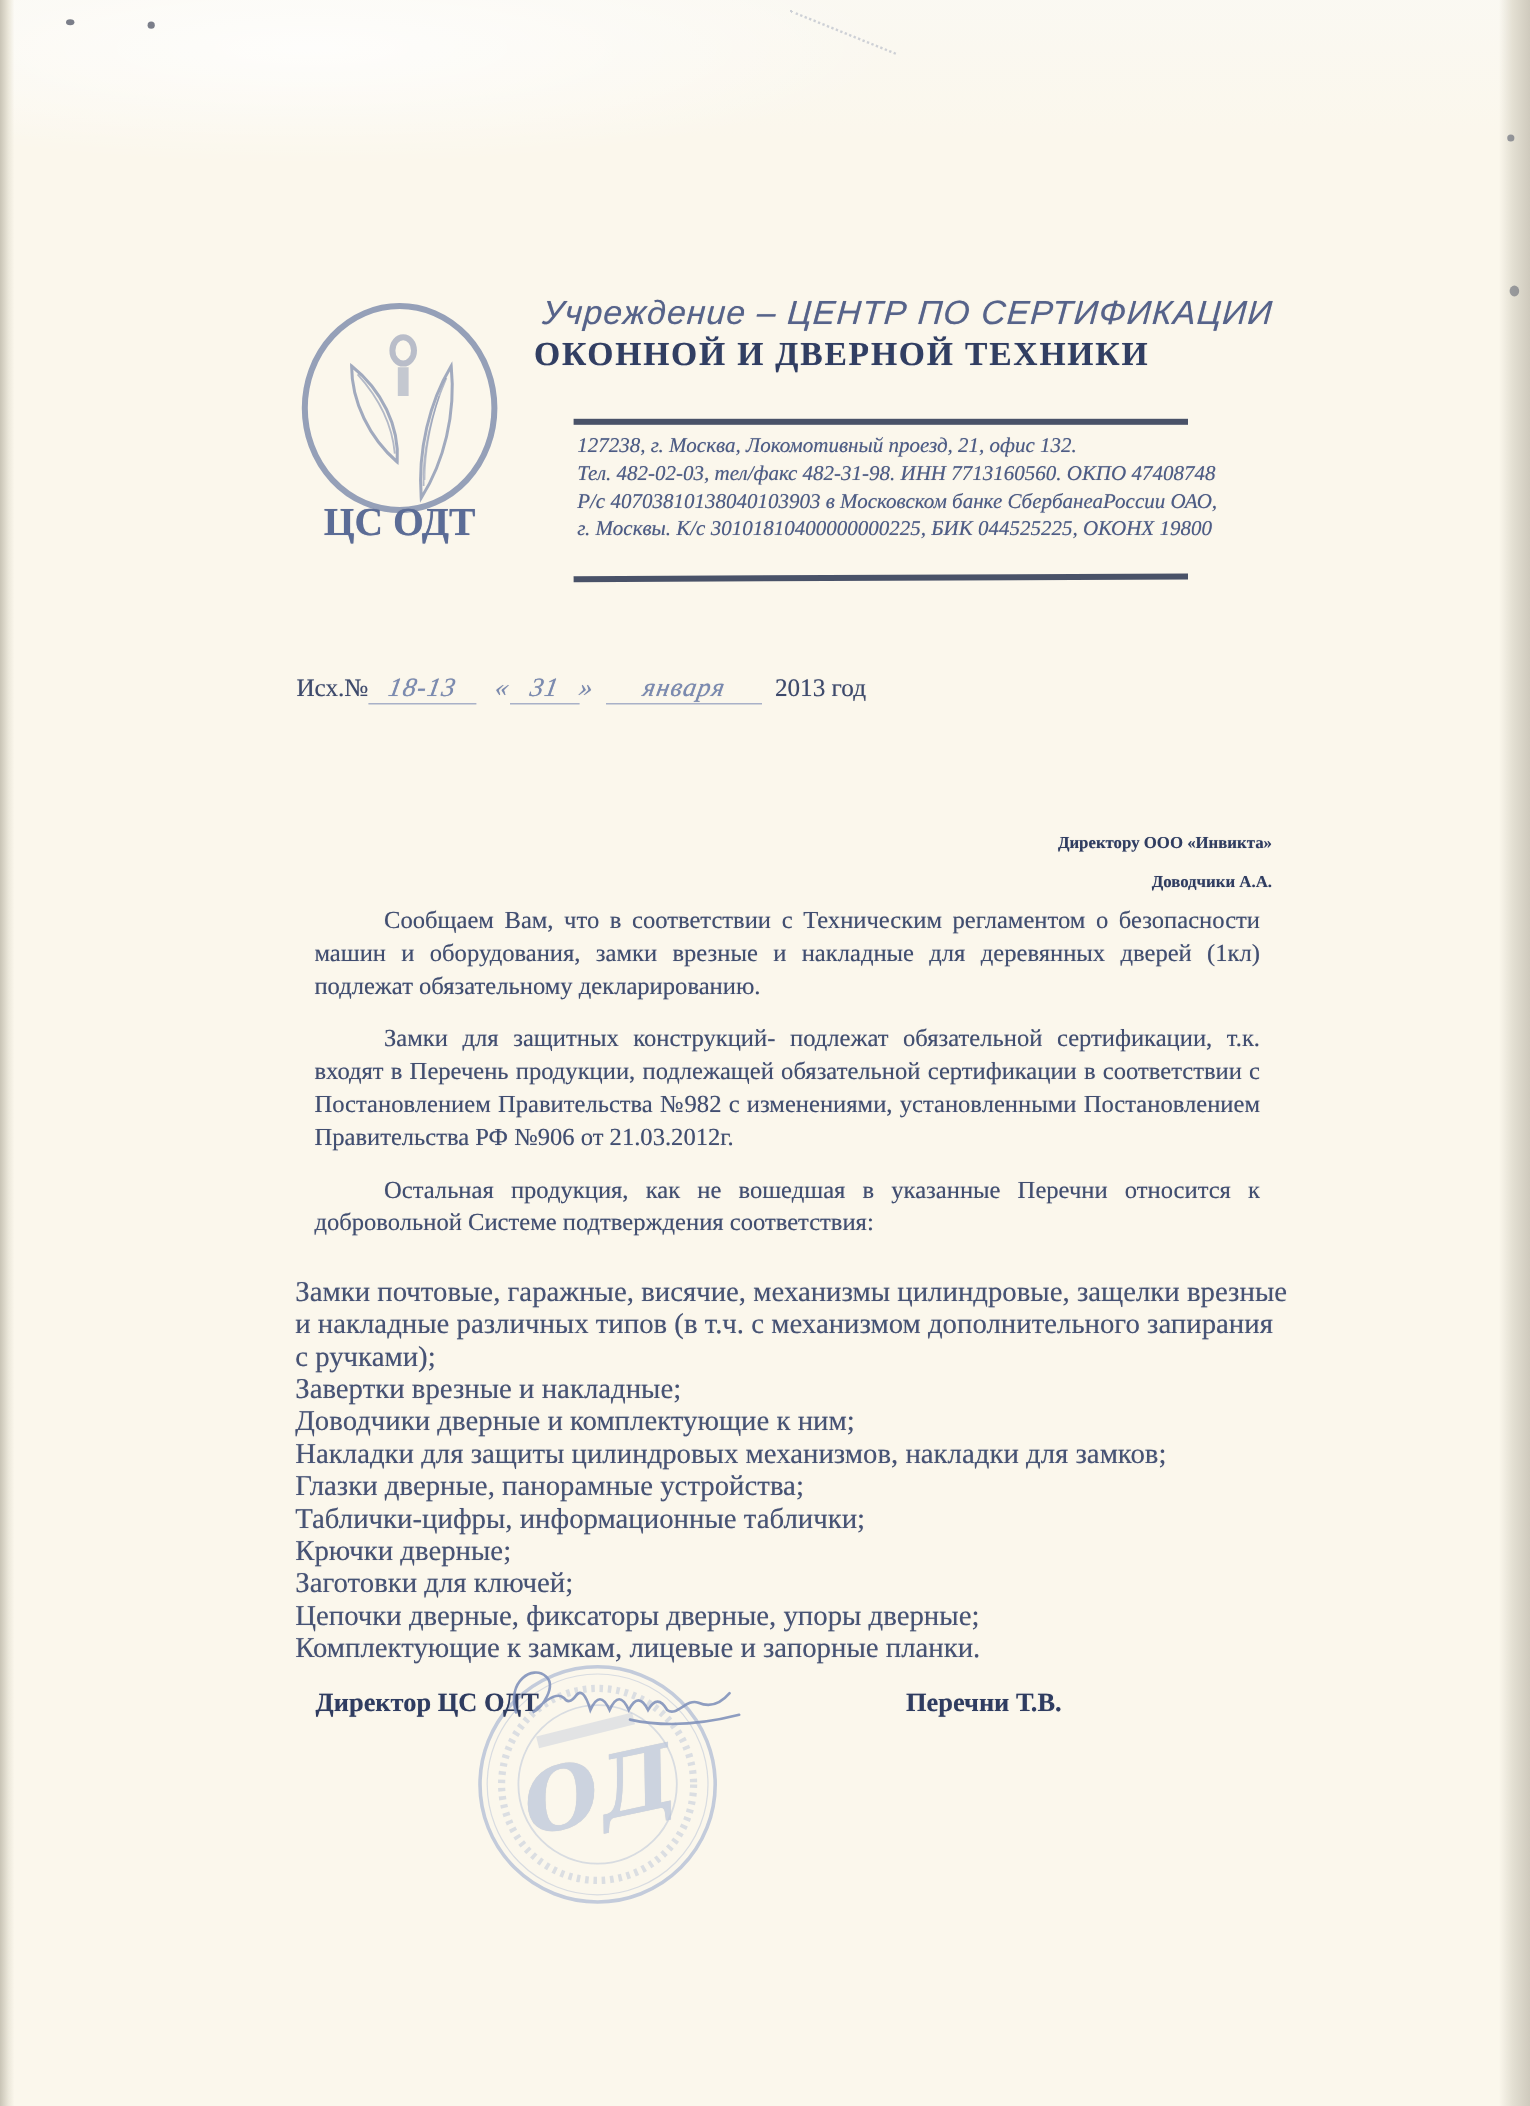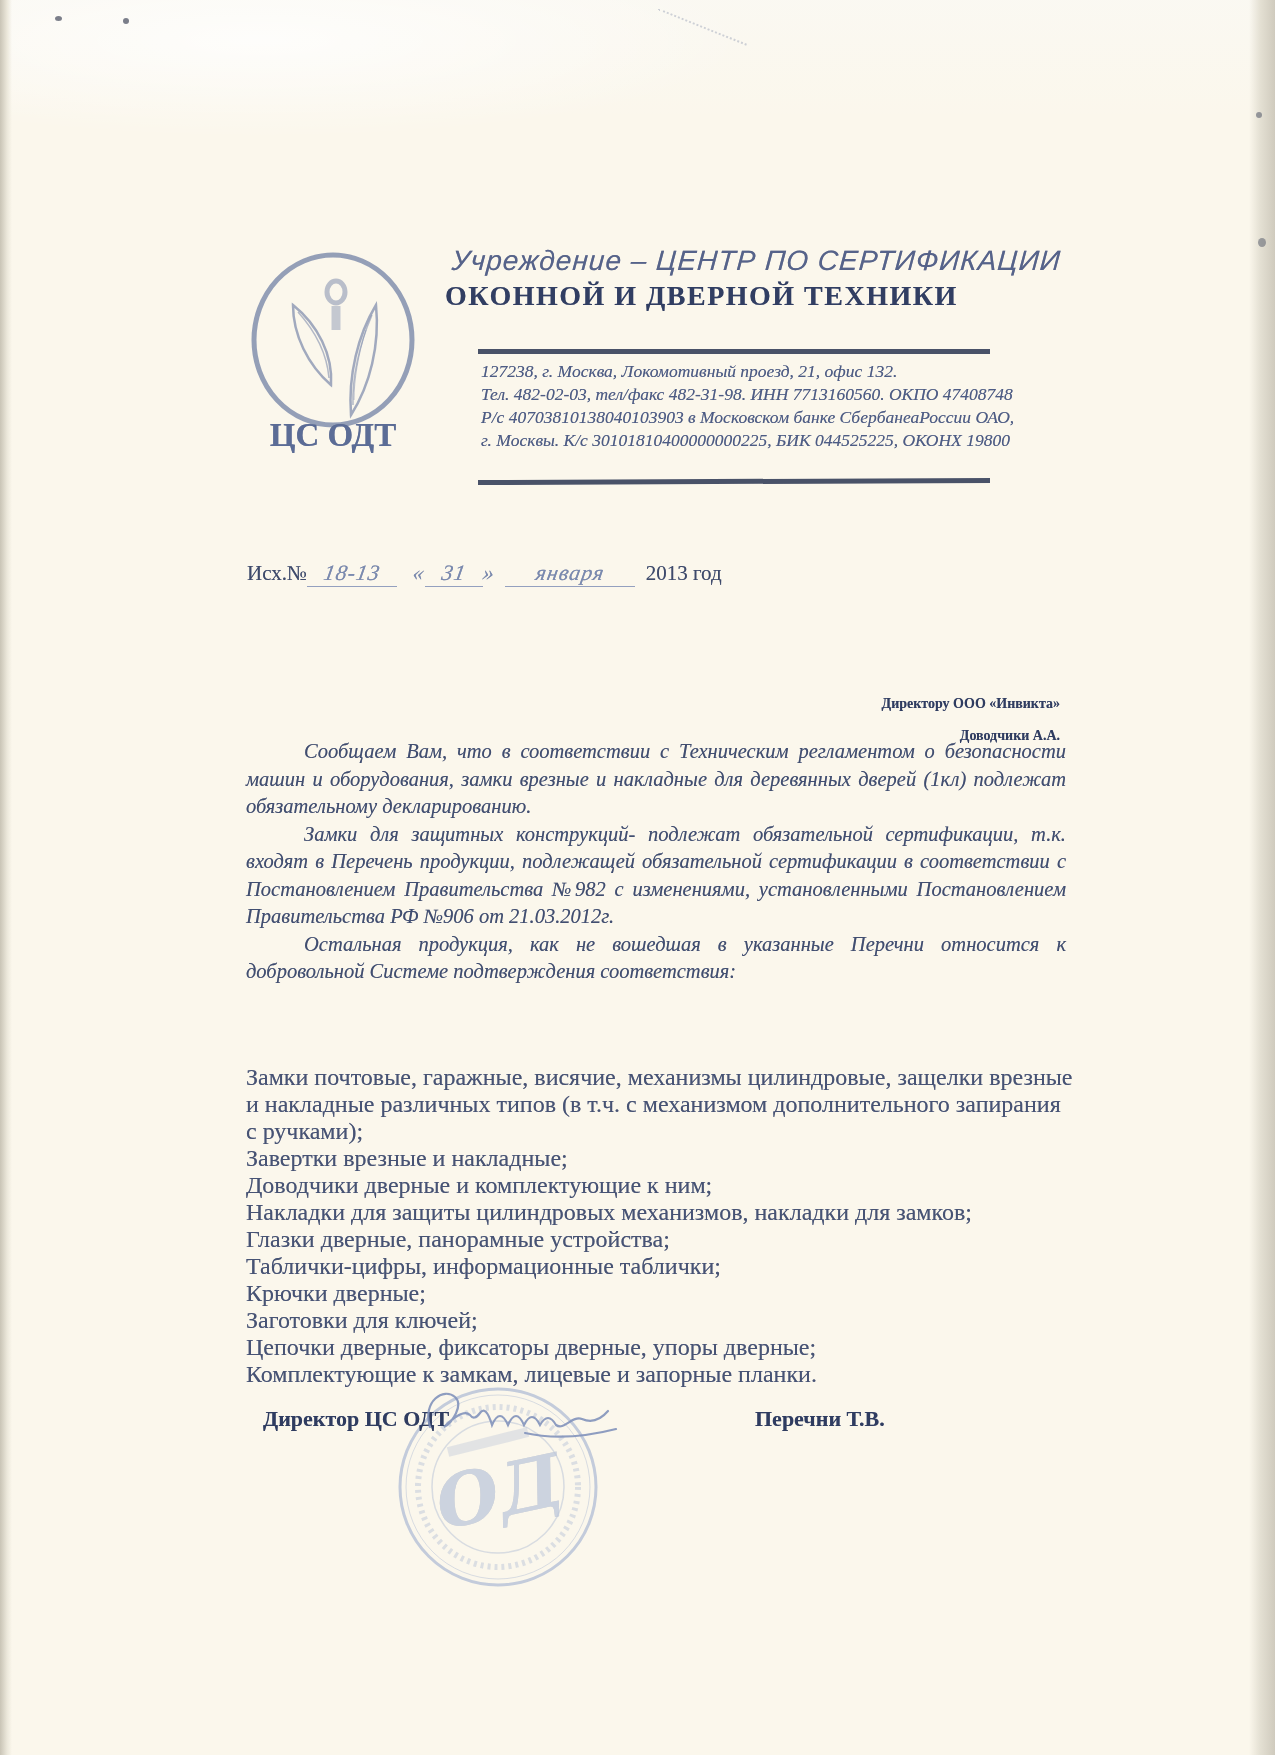--- a/index.html
+++ b/index.html
@@ -48,21 +48,21 @@
   .b-day{ min-width:58px; }
   .b-month{ min-width:130px; }
 
   
   .addressee{ position:absolute; right:215px; top:640px; text-align:right;
     font-weight:bold; font-size:14px; line-height:32px; color:#2f3c60;margin-top:48px; }
 
   
   .body-text{ position:absolute; left:246px; top:738px; width:820px;
     font-size:20.5px; line-height:27.5px; text-align:justify; color:#414e70; }
-  .body-text p{ margin:0; text-indent:58px;font-style:italic; }
+  .body-text p{ margin:16px; text-indent:58px; }
   .product-list{ position:absolute; left:246px; top:1064px; width:828px;
     font-size:24px; line-height:27px; color:#46527400; color:#475374; }
   .product-list div{ }
 
   
   .sig-title{ position:absolute; left:247px; top:1406px; font-weight:bold; font-size:22px; color:#2f3c60;margin-left:16px; }
   .sig-name{ position:absolute; left:755px; top:1406px; font-weight:bold; font-size:22px; color:#2f3c60; }
   .sig-stroke{ position:absolute; left:420px; top:1385px; }
   .stamp{ position:absolute; left:393px; top:1382px; opacity:.55; }
 

